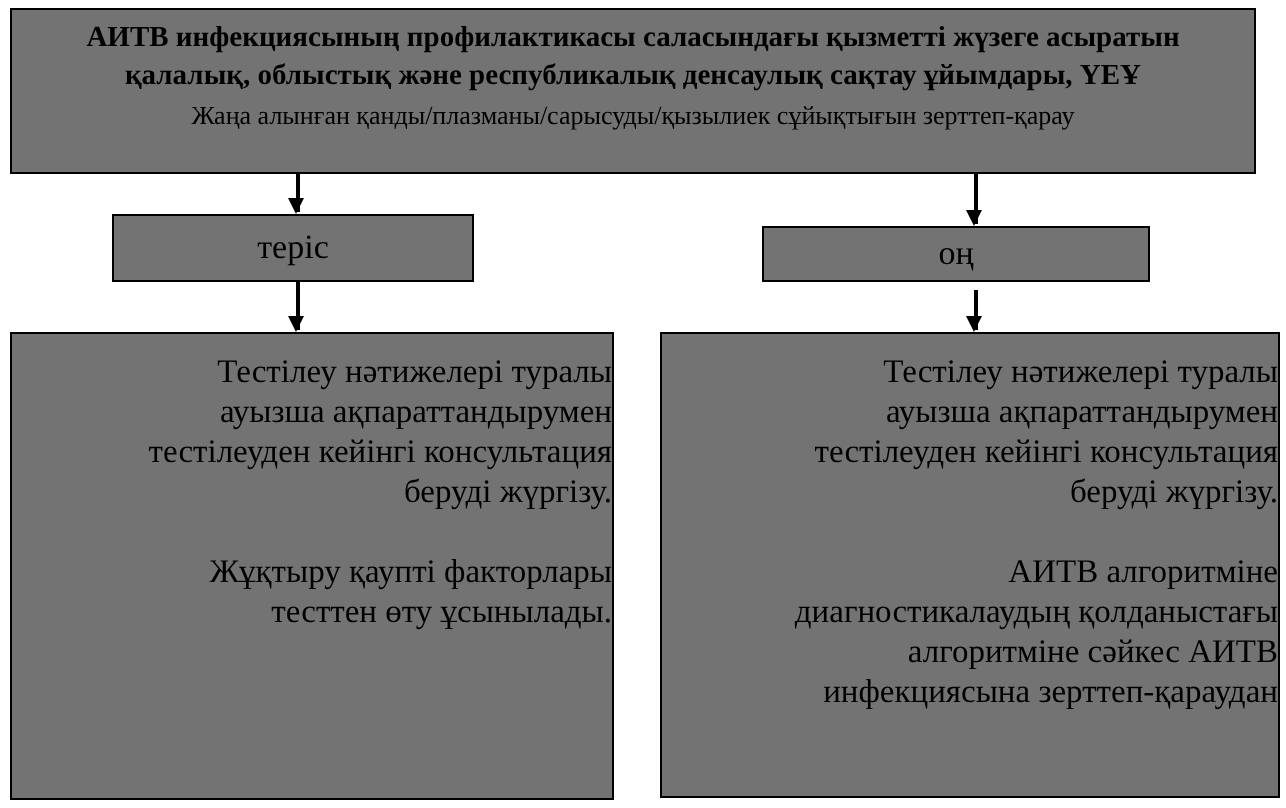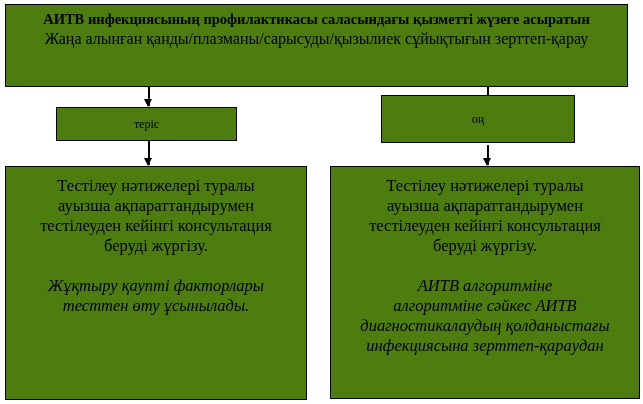--- a/index.html
+++ b/index.html
@@ -1,45 +1,46 @@
 <!DOCTYPE html>
 <html><head>
   <meta charset="utf-8">
   <style>
     html, body { margin: 0; padding: 0; background: #ffffff; }
     body { width: 643px; height: 404px; position: relative; overflow: hidden;
            font-family: "Liberation Serif", "DejaVu Serif", serif; color: #000; }
-    .box { position: absolute; border: 1.5px solid #000; box-sizing: border-box; background: #4d7c0f; }
+    .box { position: absolute; border: 1.5px solid #000; box-sizing: border-box; background: #737373; }
     .top-box { left: 5px; top: 4px; width: 623px; height: 83px; text-align: center; }
     .top-title { font-weight: bold; font-size: 14.5px; line-height: 19px; margin-top: 5px; }
-    .top-sub { font-size: 16px; line-height: 19px; }
-    .label-box { display: flex; align-items: center; justify-content: center; font-size: 12px; }
+    .top-sub { font-size: 13px; line-height: 19px; }
+    .label-box { display: flex; align-items: center; justify-content: center; font-size: 17px; }
     .neg-box { left: 56px; top: 107px; width: 181px; height: 34px; }
-    .pos-box { left: 381px; top: 95px; width: 194px; height: 48px; }
+    .pos-box { left: 381px; top: 113px; width: 194px; height: 28px; }
     .result-box { top: 166px; text-align: center; font-size: 16.5px; line-height: 20px; }
     .left-res { left: 5px; width: 302px; height: 234px; }
     .right-res { left: 330px; width: 310px; height: 233px; }
-    .para { margin: 10px; }
+    .para { margin: 0; text-align: right; }
     .para.first { margin-top: 9px; }
-    .para.second { margin-top: 20px; font-style: italic; }
+    .para.second { margin-top: 20px; }
     .arrow { position: absolute; width: 1.5px; background: #000; }
     .arrow::after { content: ""; position: absolute; left: -4px; bottom: -1px;
                     border-left: 4.5px solid transparent; border-right: 4.5px solid transparent;
                     border-top: 8px solid #000; }
     .a1 { left: 148px; top: 87px; height: 19px; }
     .a2 { left: 487px; top: 87px; height: 25px; }
     .a3 { left: 148px; top: 141px; height: 24px; }
     .a4 { left: 487px; top: 145px; height: 20px; }
   </style>
 </head>
 <body>
 
 <div class="box top-box">
   <div class="top-title">
     <div>АИТВ инфекциясының профилактикасы саласындағы қызметті жүзеге асыратын</div>
+    <div>қалалық, облыстық және республикалық денсаулық сақтау ұйымдары, ҮЕҰ</div>
   </div>
   <div class="top-sub">Жаңа алынған қанды/плазманы/сарысуды/қызылиек сұйықтығын зерттеп-қарау</div>
 </div>
 
 <div class="arrow a1"></div>
 <div class="arrow a2"></div>
 
 <div class="box label-box neg-box">
   <span>теріс</span>
 </div>
@@ -65,17 +66,17 @@
 
 <div class="box result-box right-res">
   <div class="para first">
     <div>Тестілеу нәтижелері туралы</div>
     <div>ауызша ақпараттандырумен</div>
     <div>тестілеуден кейінгі консультация</div>
     <div>беруді жүргізу.</div>
   </div>
   <div class="para second">
     <div>АИТВ алгоритміне</div>
+    <div>диагностикалаудың қолданыстағы</div>
     <div>алгоритміне сәйкес АИТВ</div>
-    <div>диагностикалаудың қолданыстағы</div>
     <div>инфекциясына зерттеп-қараудан</div>
   </div>
 </div>
 
 </body></html>

